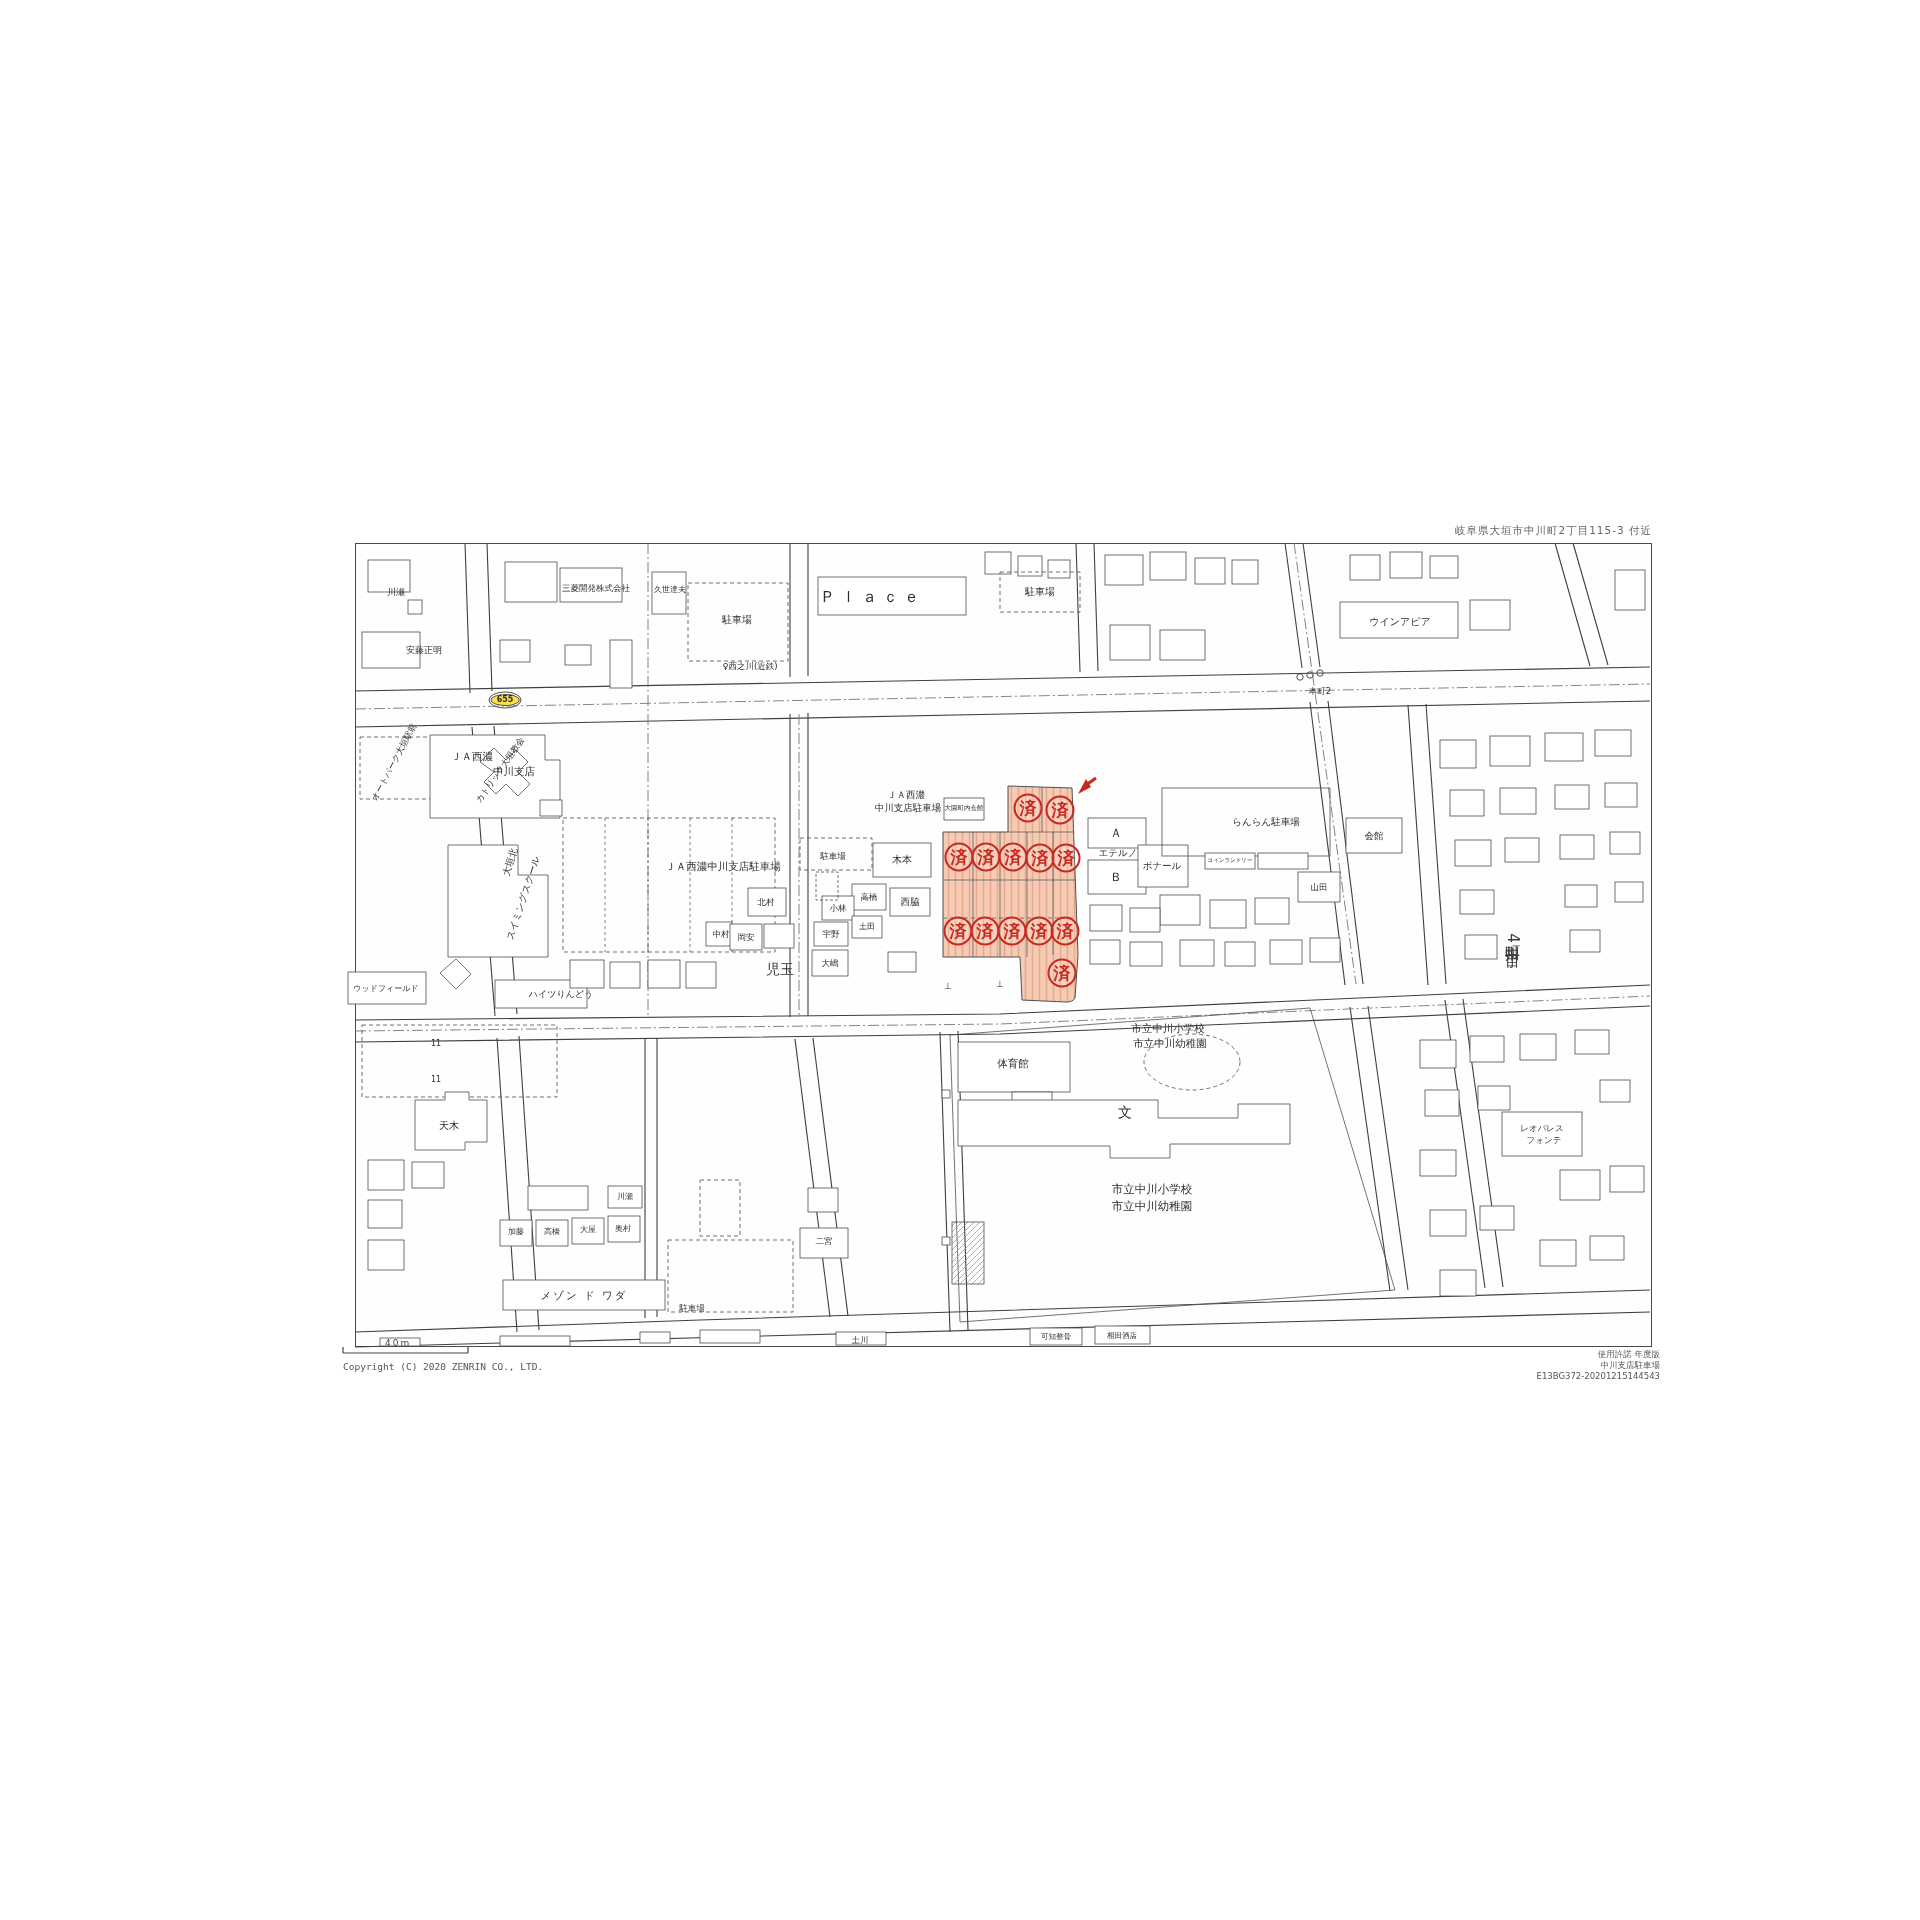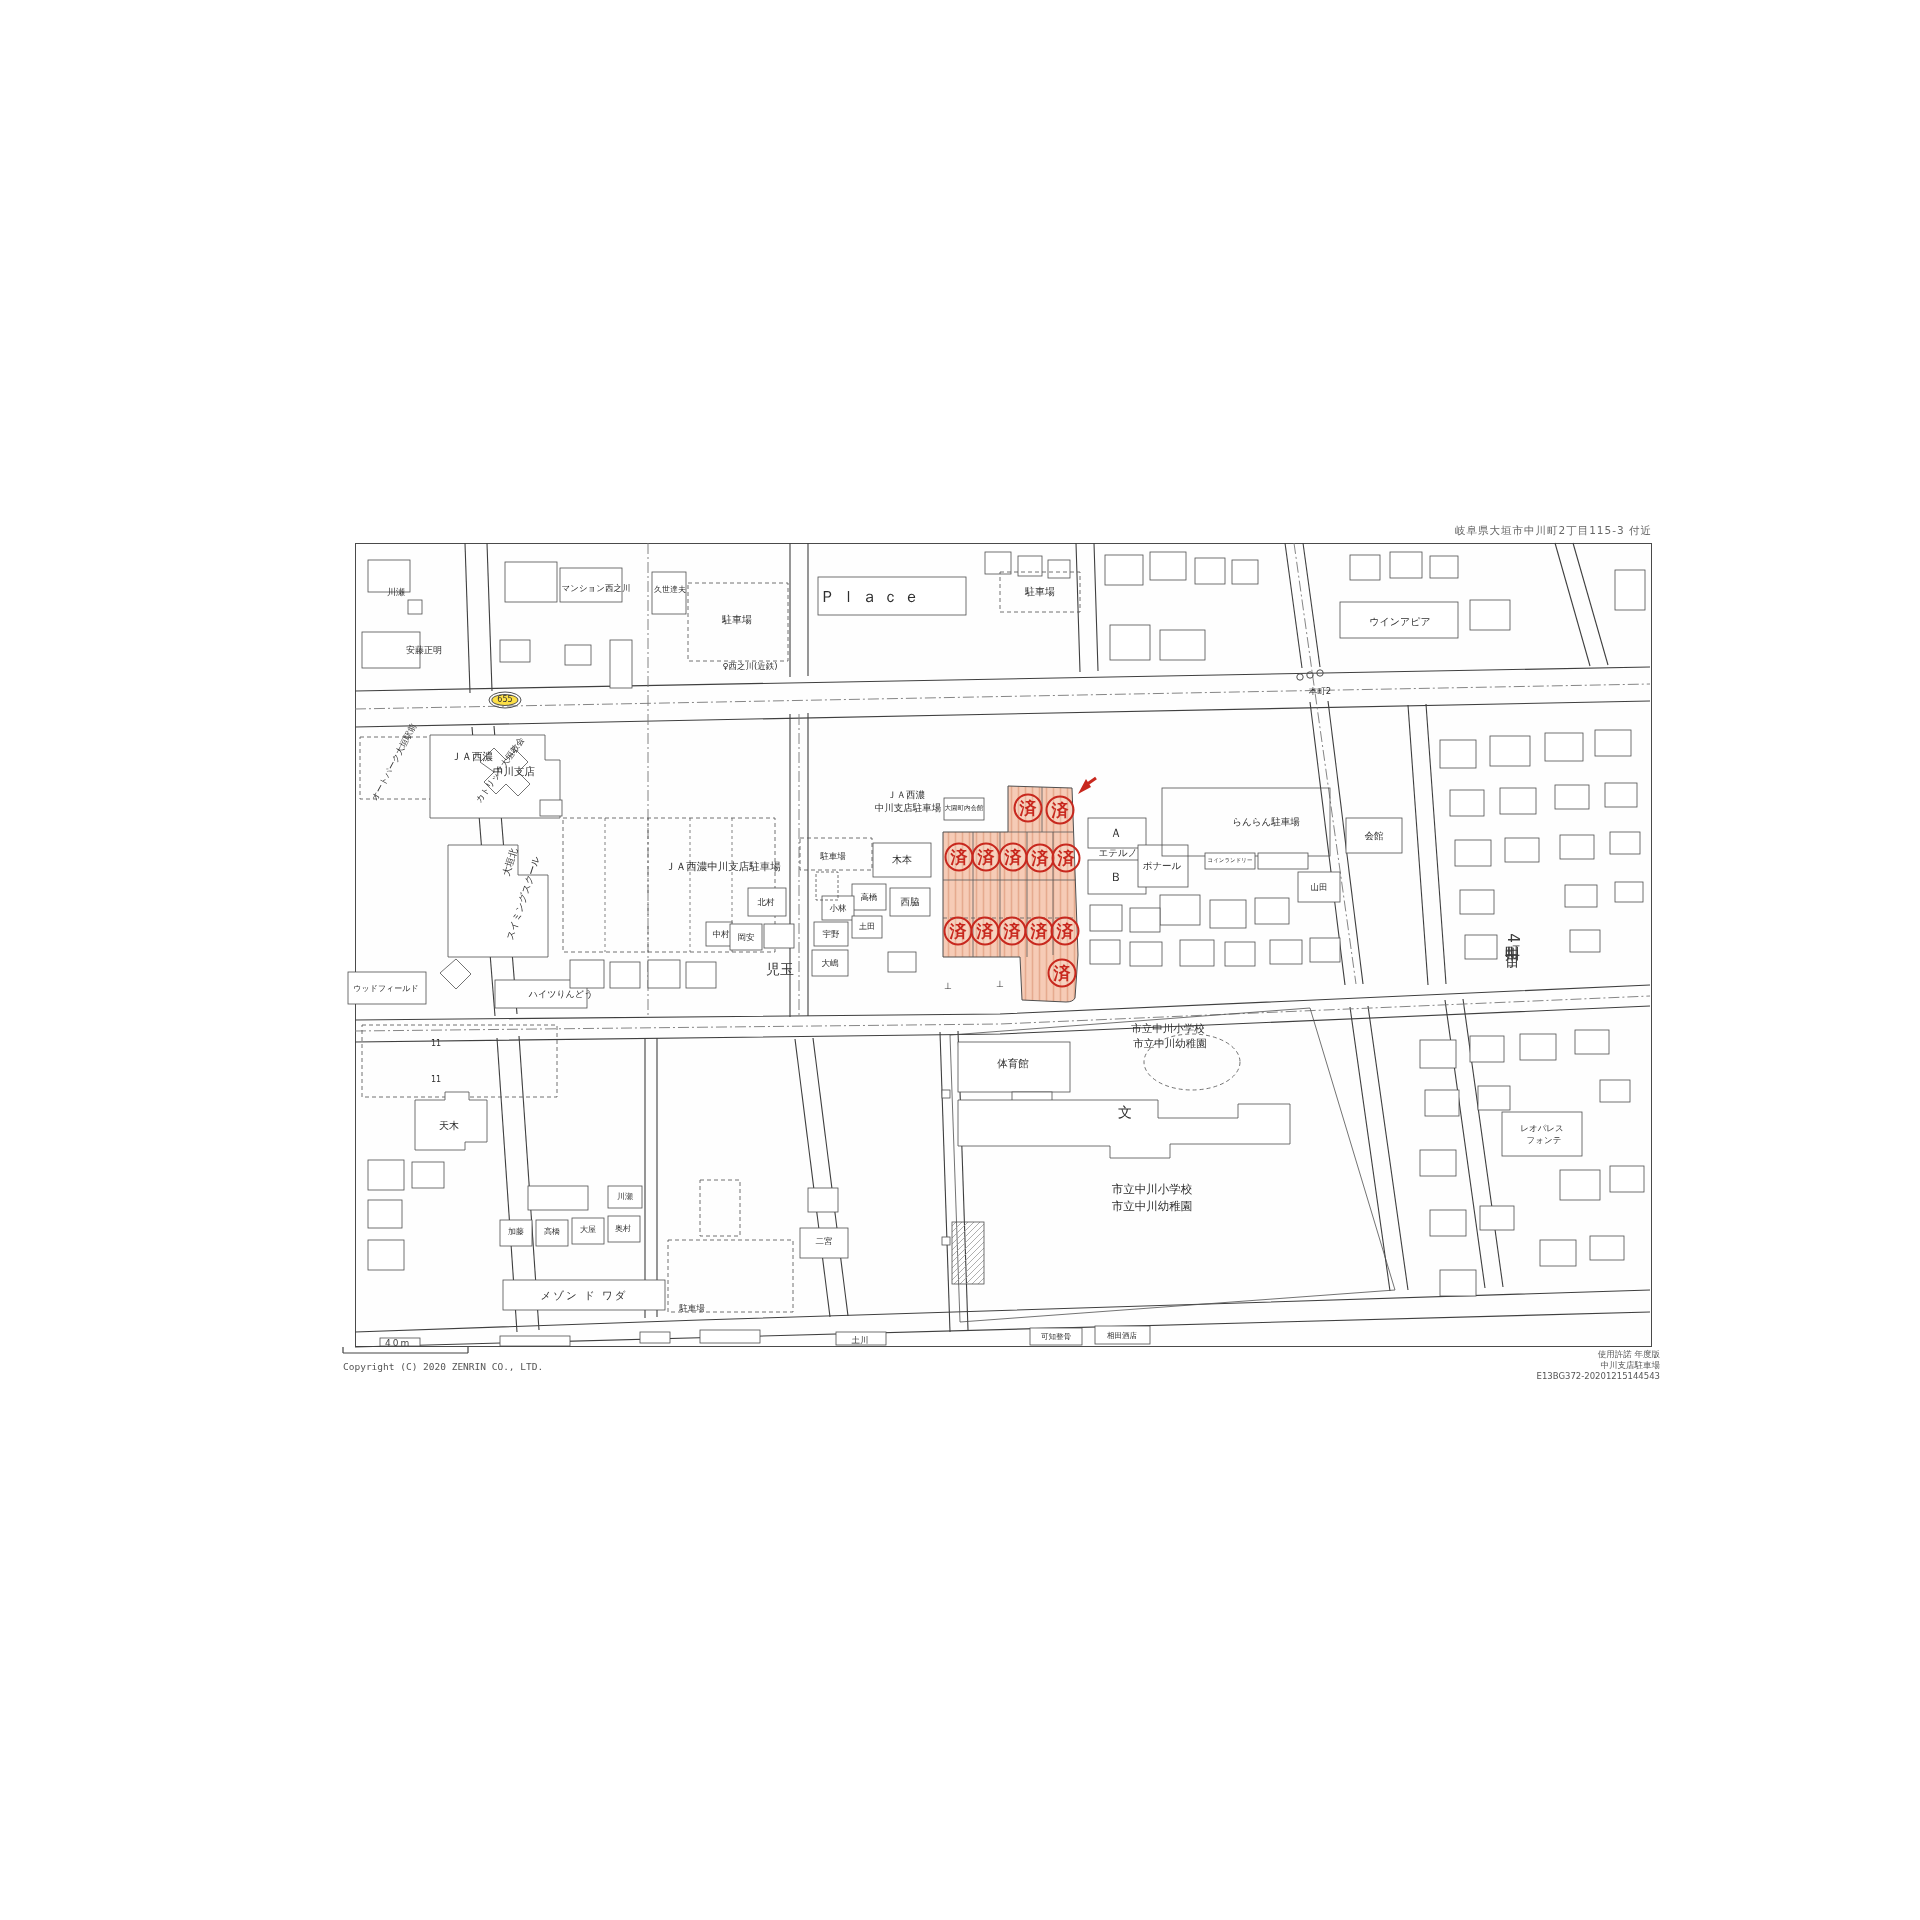--- a/index.html
+++ b/index.html
@@ -2,21 +2,21 @@
 <html><head>
 <meta charset="utf-8">
 <style>
   html,body{margin:0;padding:0;background:#ffffff;}
   #canvas{position:relative;width:1920px;height:1920px;background:#ffffff;overflow:hidden;
           font-family:"DejaVu Sans","Liberation Sans",sans-serif;}
   #sheet{position:absolute;left:355px;top:543px;width:1297px;height:804px;
          border:1.5px solid #4a4a4a;background:#fefefe;box-sizing:border-box;}
   #gfx{position:absolute;left:0;top:0;width:1920px;height:1920px;}
   .map-label{position:absolute;color:#2e2e2e;line-height:1;white-space:pre;z-index:5;}
-  .map-label.oval{border:1px solid #555;border-radius:50%;padding:1px 5px;background:#fde047;}
+  .map-label.oval{border:1px solid #555;border-radius:50%;padding:1px 5px;background:#fde047;font-weight:bold;}
   .stamp{position:absolute;width:25px;height:25px;border:2px solid #c8281e;border-radius:50%;
          color:#c8281e;display:flex;align-items:center;justify-content:center;
          font-size:17px;font-weight:bold;z-index:6;background:rgba(255,255,255,0.15);}
   .area-title{position:absolute;right:268px;top:524px;font-size:10.5px;color:#666;
               letter-spacing:1px;z-index:7;}
   .scale-label{position:absolute;left:385px;top:1338px;font-size:9px;color:#444;
                letter-spacing:2px;z-index:7;}
   .copyright{position:absolute;left:343px;top:1361px;font-size:9.5px;color:#555;
              font-family:"DejaVu Sans Mono","Liberation Mono",monospace;z-index:7;}
   .footer-right{position:absolute;right:260px;top:1349px;text-align:right;color:#555;
@@ -294,21 +294,21 @@
 
     <g stroke="#444" fill="none" stroke-width="1.2">
       <path d="M343,1347 v6 M343,1353 h125 M468,1347 v6"></path>
     </g>
   </svg>
 
   <div id="labels">
       <div class="map-label" style="left: 872px; top: 597px; font-size: 16px; letter-spacing: 5px; transform: translate(-50%, -50%);">Ｐｌａｃｅ</div>
       <div class="map-label" style="left: 737px; top: 620px; font-size: 10px; transform: translate(-50%, -50%);">駐車場</div>
       <div class="map-label" style="left: 1040px; top: 592px; font-size: 10px; transform: translate(-50%, -50%);">駐車場</div>
-      <div class="map-label" style="left: 596px; top: 588px; font-size: 8.5px; transform: translate(-50%, -50%);">マンション西之川</div>
+      <div class="map-label" style="left: 596px; top: 588px; font-size: 8.5px; transform: translate(-50%, -50%);">三菱開発株式会社</div>
       <div class="map-label" style="left: 396px; top: 592px; font-size: 9px; transform: translate(-50%, -50%);">川瀬</div>
       <div class="map-label" style="left: 392px; top: 650px; font-size: 9px; transform: translate(-50%, -50%); margin-left: 32px;">安藤正明</div>
       <div class="map-label" style="left: 670px; top: 590px; font-size: 8px; transform: translate(-50%, -50%);">久世達夫</div>
       <div class="map-label" style="left: 1400px; top: 622px; font-size: 10px; transform: translate(-50%, -50%);">ウインアピア</div>
       <div class="map-label" style="left: 750px; top: 666px; font-size: 8.5px; transform: translate(-50%, -50%);">♀西之川(近鉄)</div>
       <div class="map-label oval" style="left: 505px; top: 700px; font-size: 8px; transform: translate(-50%, -50%);">655</div>
       <div class="map-label" style="left: 1320px; top: 691px; font-size: 8.5px; transform: translate(-50%, -50%);">本町2</div>
       <div class="map-label" style="left: 394px; top: 762px; font-size: 8.5px; transform: translate(-50%, -50%) rotate(-62deg);">オートパーク大垣駅前</div>
       <div class="map-label" style="left: 472px; top: 756px; font-size: 10.5px; transform: translate(-50%, -50%);">ＪＡ西濃</div>
       <div class="map-label" style="left: 474px; top: 771px; font-size: 10.5px; transform: translate(-50%, -50%); margin-left: 40px;">中川支店</div>

